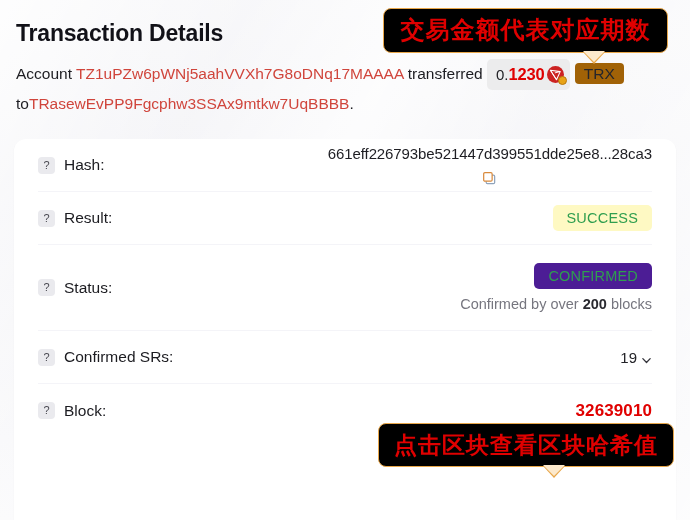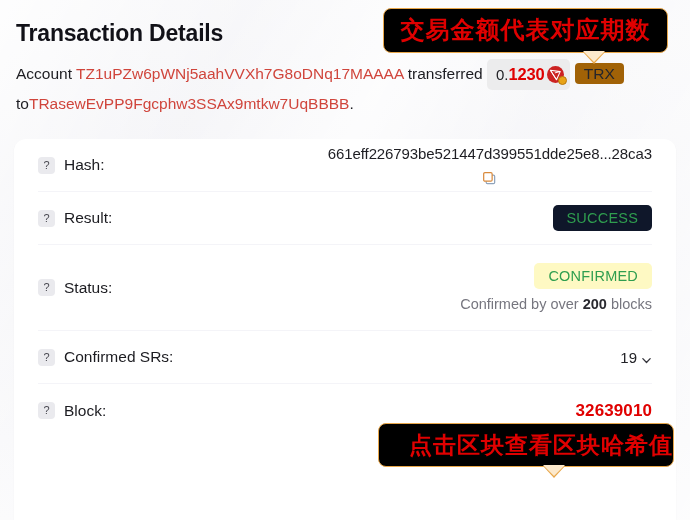--- a/index.html
+++ b/index.html
@@ -163,22 +163,22 @@
 
   .copy-icon { width: 15px; height: 15px; cursor: pointer; flex: 0 0 auto; display:block;}
 
   .badge-status {
     display: inline-block;
     padding: 5px 14px;
     border-radius: 5px;
     font-size: 14.5px;
     letter-spacing: 0.2px;
   }
-  .badge-success { background: #0f172a; color: #2f9e4f; }
-  .badge-confirmed { background: #fef9c3; color: #2f9e4f; }
+  .badge-success { background: #fef9c3; color: #2f9e4f; }
+  .badge-confirmed { background: #4c1d95; color: #2f9e4f; }
 
   .sub-note {
     font-size: 14.5px;
     color: #76767f;
   }
   .sub-note b { color: #2a2a30; font-weight: bold; }
 
   .srs-value {
     display: inline-flex;
     align-items: center;
@@ -235,21 +235,20 @@
     letter-spacing: 1px;
   }
   #callout-amount .tail, #callout-amount .tail-b { left: 199px; }
 
   #callout-block {
     left: 378px; top: 423px;
     width: 296px; height: 44px;
     font-size: 23px;
     line-height: 42px;
     letter-spacing: 1px;
-    text-align: right;
   }
   #callout-block .tail, #callout-block .tail-b { left: 164px; }
 </style>
 </head>
 <body>
 
 <div class="page-bg"></div>
 
 <div class="wrap">
 

